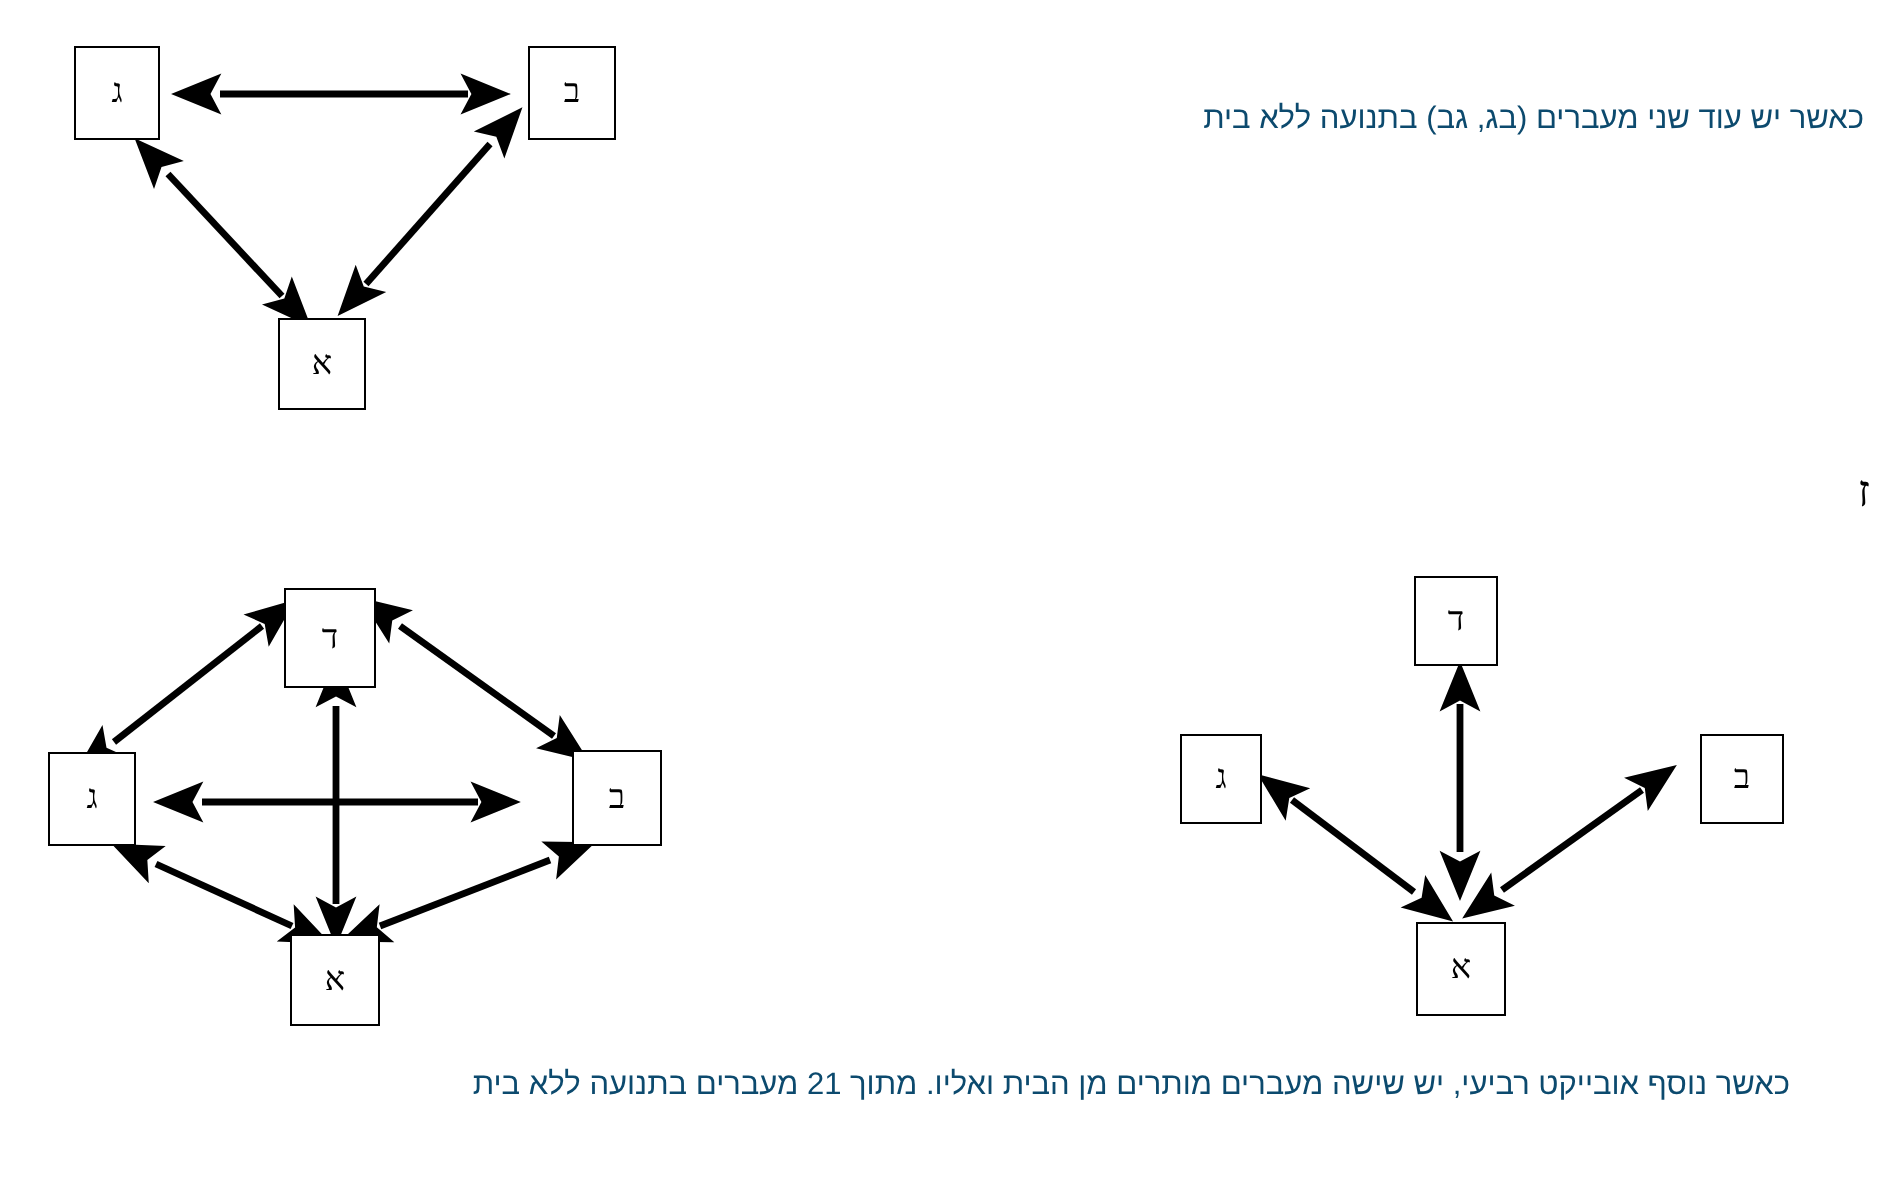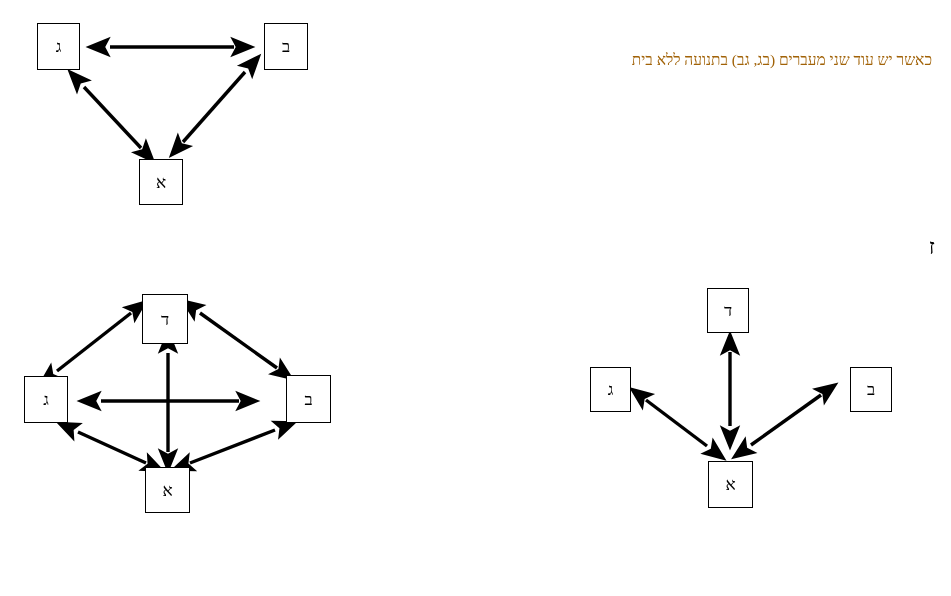--- a/index.html
+++ b/index.html
@@ -46,24 +46,24 @@
     z-index: 1;
     pointer-events: none;
   }
 
   
   .caption {
     position: absolute;
     direction: rtl;
     unicode-bidi: bidi-override;
     text-align: right;
-    font-family: Liberation Serif, serif;
+    font-family: Liberation Sans, sans-serif;
     font-size: 15.5px;
     line-height: 1.3;
-    color: #a16207;
+    color: #0c4a6e;
     white-space: nowrap;
   }
 
   .stray-glyph {
     position: absolute;
     font-family: "DejaVu Serif", "Liberation Serif", serif;
     font-size: 22px;
     line-height: 1;
     color: #000000;
     direction: rtl;
@@ -139,14 +139,15 @@
     <span>ב</span>
   </div>
   <div class="node" style="left:708px; top:461px; width:45px; height:47px;">
     <span>א</span>
   </div>
 
   <div class="caption" style="right:19px; top:50px;">כאשר יש עוד שני מעברים (בג, גב) בתנועה ללא בית</div>
 
   <div class="stray-glyph" style="right:16px; top:236px;">ז</div>
 
+  <div class="caption" style="right:56px; top:533px;">כאשר נוסף אובייקט רביעי, יש שישה מעברים מותרים מן הבית ואליו. מתוך  12 מעברים בתנועה ללא בית</div>
 
 </div>
 
 </body></html>

